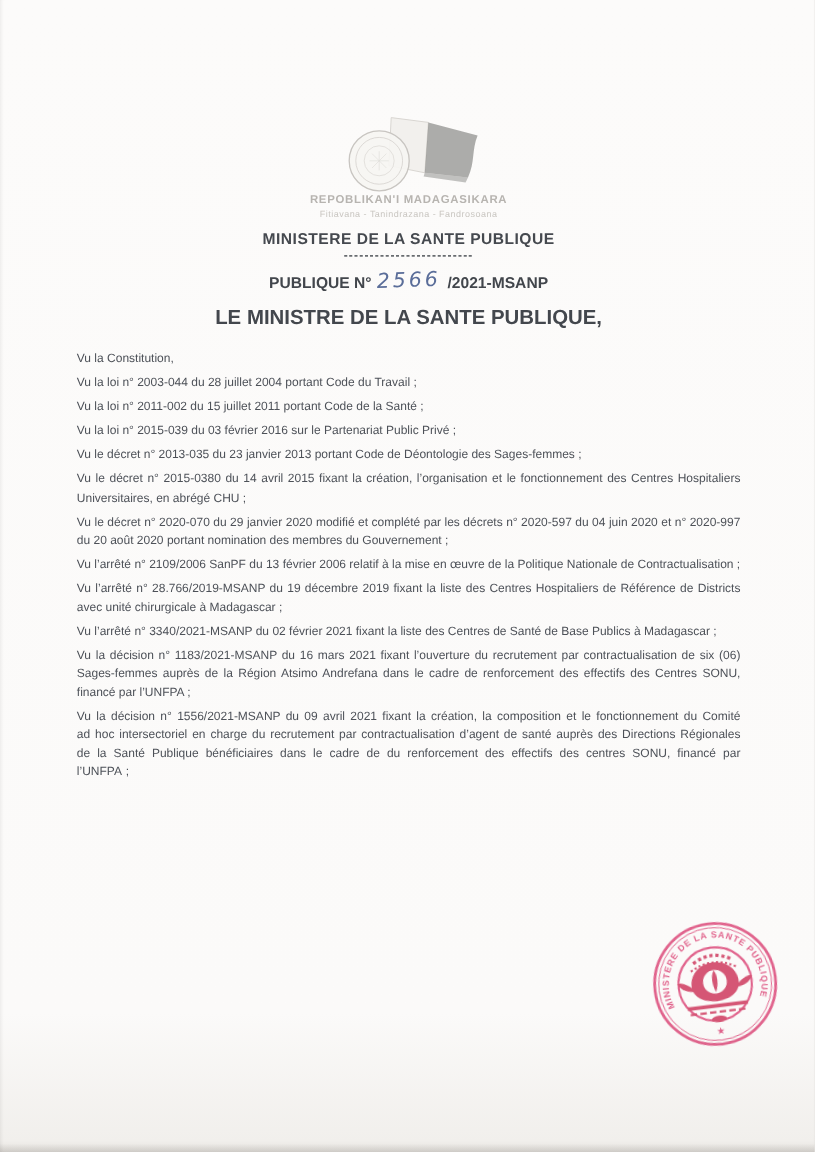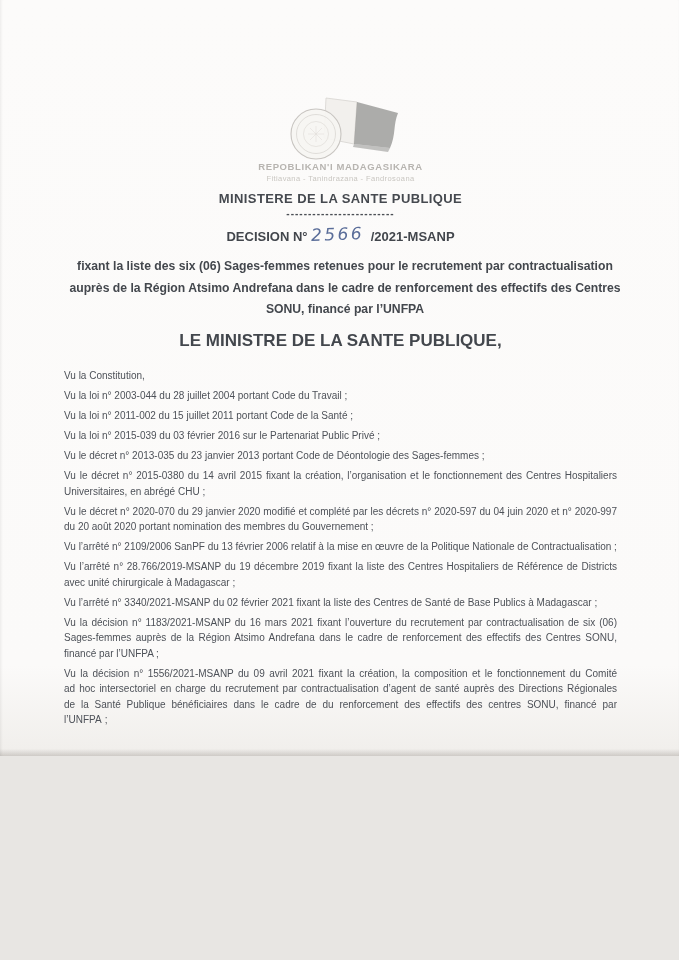--- a/index.html
+++ b/index.html
@@ -1,18 +1,18 @@
 <!DOCTYPE html>
 <html><head>
 <meta charset="utf-8">
 <style>
   html,body{margin:0;padding:0;background:#e8e6e3;}
   .page{
     position:relative;
-    width:679px;height:756px;
+    width:679px;height:960px;
     margin:0 auto;
     background:linear-gradient(180deg,#fcfbfa 0%,#fbfaf9 88%,#f1efec 99%,#e6e3df 100%);
     box-shadow:inset 3px 0 3px -2px rgba(0,0,0,.07), inset -1px 0 2px -1px rgba(0,0,0,.04);
     overflow:hidden;
     font-family:"Liberation Sans","DejaVu Sans",sans-serif;
     color:#4b4f55;
   }
   .content{margin:0 62px 0 64px;}
 
   
@@ -85,24 +85,23 @@
         <path d="M42 40 h16 M50 32 v16 M44 34 l12 12 M56 34 l-12 12" stroke="#dedbd7" stroke-width="0.5"></path>
       </svg>
       <div class="republic">REPOBLIKAN'I MADAGASIKARA</div>
       <div class="motto">Fitiavana - Tanindrazana - Fandrosoana</div>
     </div>
 
     <div class="ministry">MINISTERE DE LA SANTE PUBLIQUE</div>
     <div class="dashes">-------------------------</div>
 
     <div class="decision-line">
-      <span>DECISION N°</span><span class="handwritten">2566</span><span>/2021-MSANP</span>
+      <span>PUBLIQUE N°</span><span class="handwritten">2566</span><span>/2021-MSANP</span>
     </div>
 
-    <p class="doc-title">fixant la liste des six (06) Sages-femmes retenues pour le recrutement par contractualisation auprès de la Région Atsimo Andrefana dans le cadre de renforcement des effectifs des Centres SONU, financé par l’UNFPA</p>
 
     <div class="minister-heading">LE MINISTRE DE LA SANTE PUBLIQUE,</div>
 
     <div class="clauses">
       <p class="clause">Vu la Constitution,</p>
       <p class="clause">Vu la loi n° 2003-044 du 28 juillet 2004 portant Code du Travail ;</p>
       <p class="clause">Vu la loi n° 2011-002 du 15 juillet 2011 portant Code de la Santé ;</p>
       <p class="clause">Vu la loi n° 2015-039 du 03 février 2016 sur le Partenariat Public Privé ;</p>
       <p class="clause">Vu le décret n° 2013-035 du 23 janvier 2013 portant Code de Déontologie des Sages-femmes ;</p>
       <p class="clause">Vu le décret n° 2015-0380 du 14 avril 2015 fixant la création, l’organisation et le fonctionnement des Centres Hospitaliers Universitaires, en abrégé CHU ;</p>

